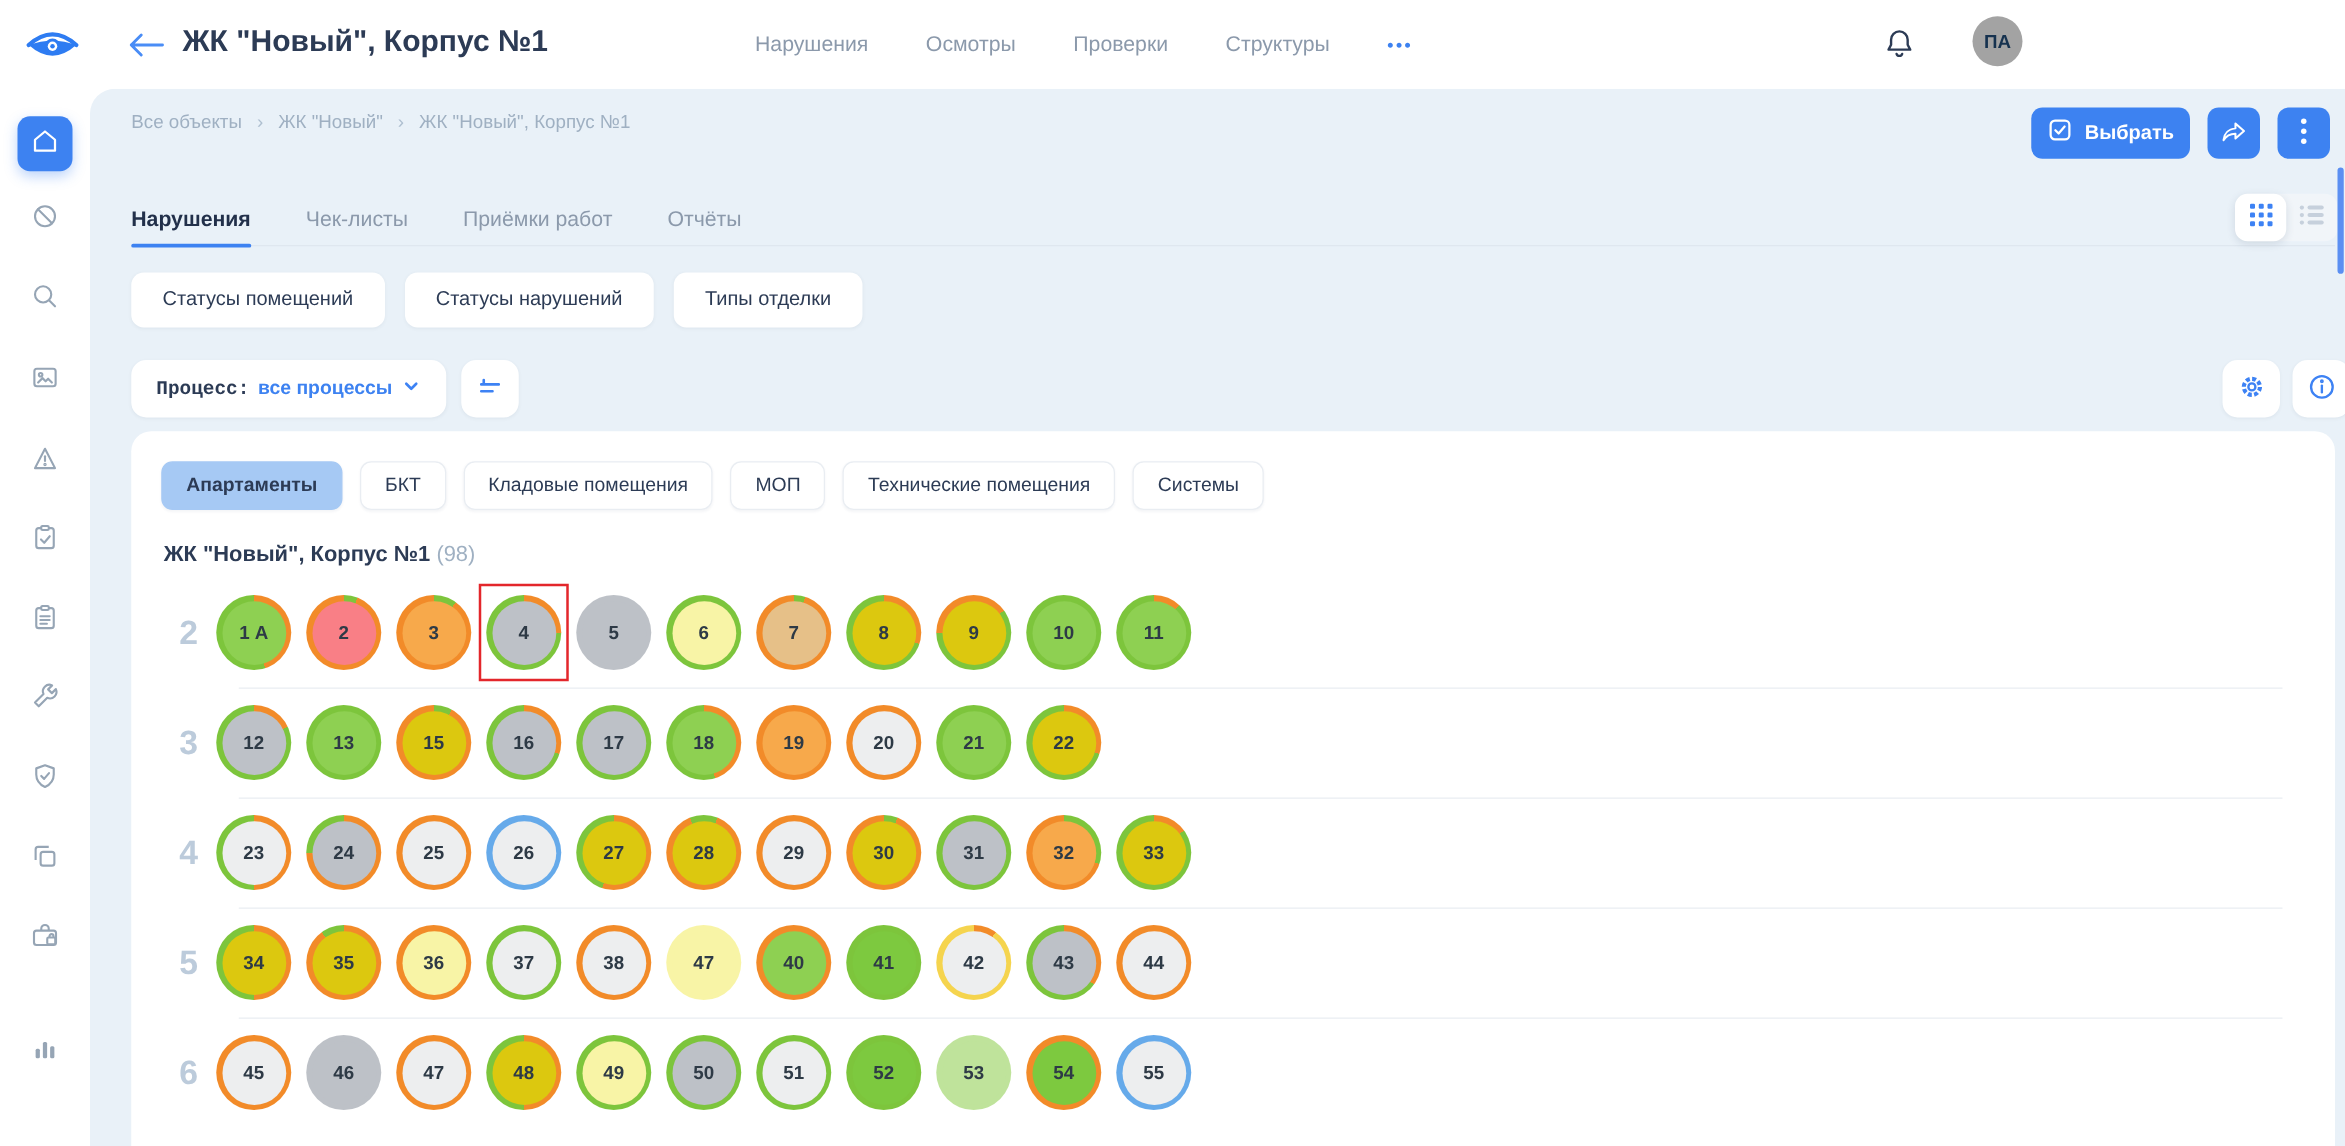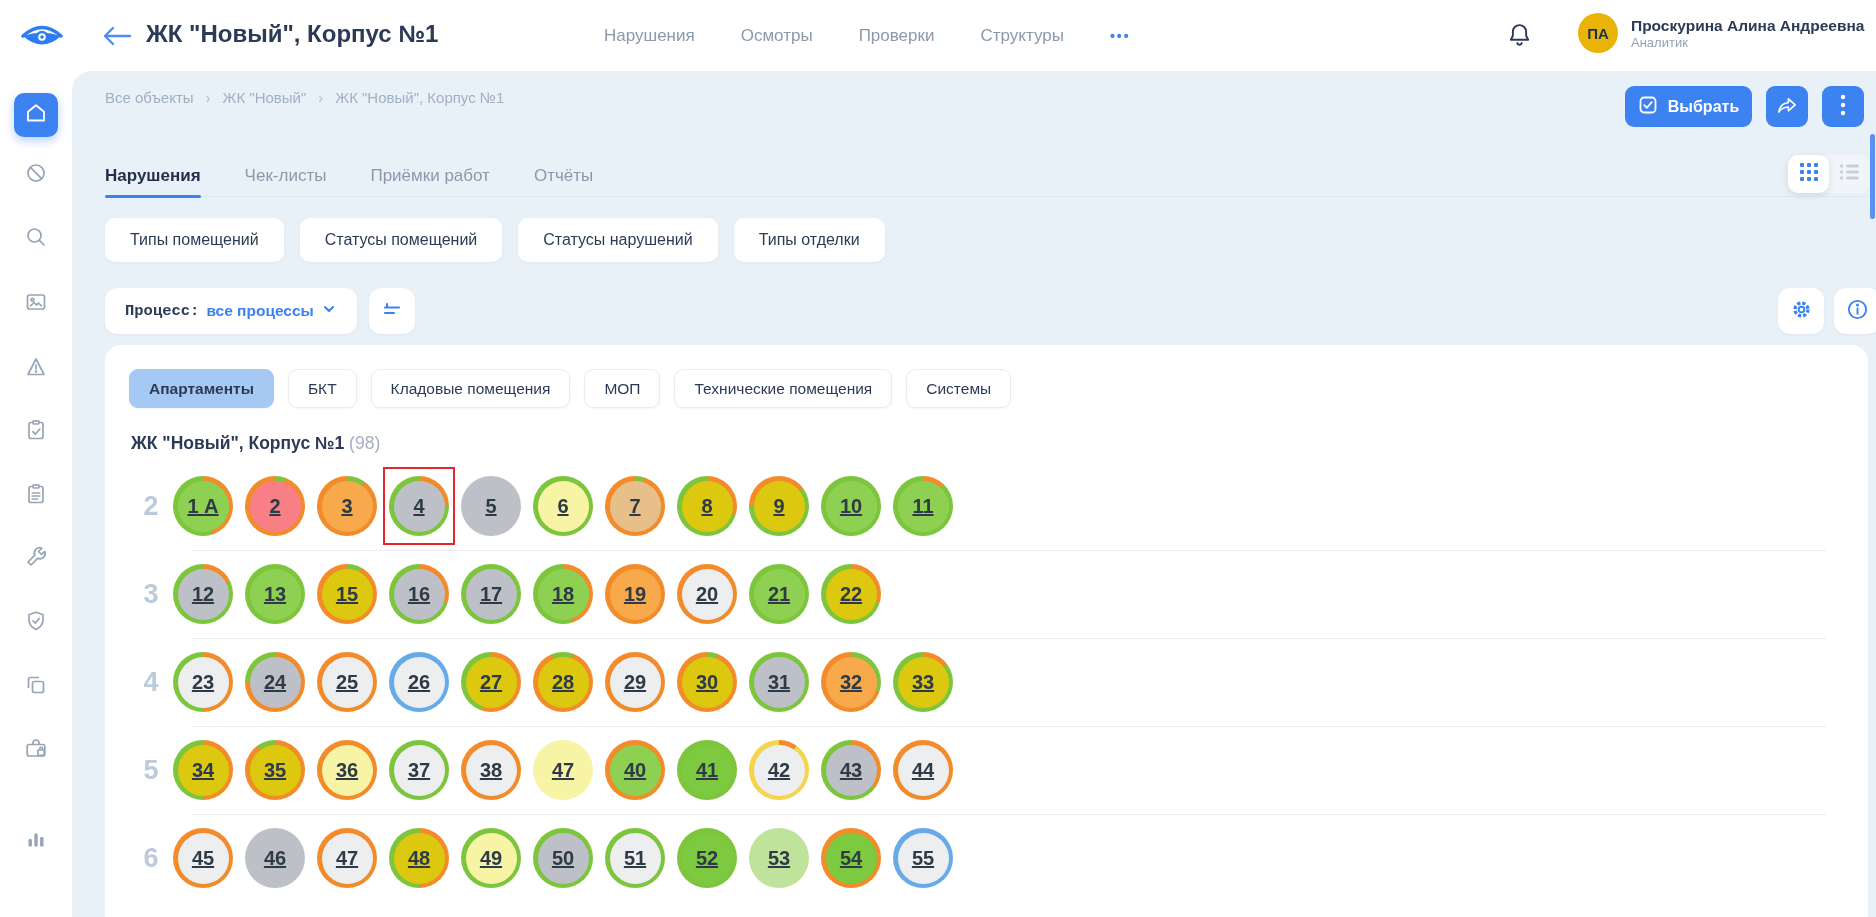--- a/index.html
+++ b/index.html
@@ -11,21 +11,21 @@
   .logo { position:absolute; left:20px; top:22px; cursor:pointer; }
   .back { position:absolute; left:102px; top:26px; cursor:pointer; }
   .page-title { position:absolute; left:146px; top:20px; font-size:24px; font-weight:bold; color:#2c3b55; }
   .nav { position:absolute; left:604px; top:0; height:71px; display:flex; gap:46px; align-items:center; }
   .nav-item { position:relative; height:71px; display:flex; align-items:center; font-size:17px; color:#8b99ab; cursor:pointer; white-space:nowrap; }
   .nav-item.active { color:#22304a; font-weight:bold; }
   .nav-item.active::after { content:''; position:absolute; left:-4px; right:-4px; bottom:0; height:3px; background:#3d82f1; border-radius:2px 2px 0 0; }
   .nav-item.accent { color:#3d82f1; font-weight:bold; letter-spacing:2px; font-size:14px; }
   .bell { position:absolute; left:1506px; top:21px; cursor:pointer; }
   .userbox { position:absolute; left:1578px; top:13px; display:flex; gap:13px; align-items:center; cursor:pointer; }
-  .avatar { width:40px; height:40px; border-radius:50%; background:#eab308; color:#16324f; font-weight:bold; font-size:15px; display:flex; align-items:center; justify-content:center; }
+  .avatar { width:40px; height:40px; border-radius:50%; background:#a3a3a3; color:#16324f; font-weight:bold; font-size:15px; display:flex; align-items:center; justify-content:center; }
   .uname { font-size:15.5px; font-weight:bold; color:#2c3b55; line-height:19px; }
   .urole { font-size:13px; color:#93a2b4; }
 
   
   .sidebar { position:absolute; left:0; top:71px; width:72px; height:846px; background:#fff; z-index:4; }
   .side-item { position:absolute; left:50%; transform:translate(-50%,-50%); width:44px; height:44px; display:flex; align-items:center; justify-content:center; border-radius:10px; cursor:pointer; }
   .side-item.active { background:#3d82f1; box-shadow:0 4px 10px rgba(61,130,241,.35); }
   .side-item svg { width:24px; height:24px; }
 
   
@@ -64,21 +64,21 @@
   .cat-chip.active { background:#a6c9f4; border-color:#a6c9f4; font-weight:bold; }
   .section-title { margin:25px 0 8px 2px; font-size:17.5px; font-weight:bold; color:#2c3b55; }
   .section-title .count { color:#9fb0c2; font-weight:normal; }
 
   .floors { }
   .floor-row { position:relative; display:flex; align-items:center; height:88px; }
   .floor-row + .floor-row::before { content:''; position:absolute; left:62px; right:18px; top:0; height:1px; background:#e9edf2; }
   .floor-num { width:44px; text-align:center; font-size:27px; font-weight:bold; color:#bccbdb; }
   .units { display:flex; gap:12px; margin-left:0; }
   .unit { position:relative; width:60px; height:60px; border-radius:50%; cursor:pointer; }
-  .unit-inner { position:absolute; inset:4.5px; border-radius:50%; display:flex; align-items:center; justify-content:center; font-size:20px; font-weight:bold; color:#2e3a46; white-space:nowrap;text-decoration:underline; }
+  .unit-inner { position:absolute; inset:4.5px; border-radius:50%; display:flex; align-items:center; justify-content:center; font-size:15px; font-weight:bold; color:#2e3a46; white-space:nowrap; }
   .unit.selected::after { content:''; position:absolute; left:-6px; right:-6px; top:-9px; bottom:-9px; border:2px solid #e3262b; }
 
   .scroll-thumb { position:absolute; right:1px; top:63px; width:5px; height:85px; background:#5b8ff2; border-radius:3px; }
 </style>
 </head>
 <body>
 
 <div class="header">
   <span class="logo">
     <svg width="44" height="28" viewBox="0 0 44 28" fill="none">
@@ -103,24 +103,20 @@
       <div class="nav-item accent">•••</div>
     </div>
   <span class="bell">
     <svg width="27" height="28" viewBox="0 0 24 24" fill="none" stroke="#2c3b55" stroke-width="1.7" stroke-linecap="round" stroke-linejoin="round">
       <path d="M12 3.2a5.9 5.9 0 0 0-5.9 5.9v3.6L4.3 16.2h15.4l-1.8-3.5V9.1A5.9 5.9 0 0 0 12 3.2z"></path>
       <path d="M10 19.2a2.1 2.1 0 0 0 4 0"></path>
     </svg>
   </span>
   <div class="userbox">
     <div class="avatar">ПА</div>
-    <div>
-      <div class="uname">Проскурина Алина Андреевна</div>
-      <div class="urole">Аналитик</div>
-    </div>
   </div>
 </div>
 
 <div class="sidebar">
     <div class="side-item active" style="top: 44px;">
       <span><svg viewBox="0 0 24 24" fill="none" stroke="#fff" stroke-width="1.8" stroke-linejoin="round">
           <path d="M4 10.8 12 4.2l8 6.6v8.7H4z"></path>
         </svg></span>
     </div>
     <div class="side-item" style="top: 104px;">
@@ -266,21 +262,20 @@
           <circle cx="3.5" cy="11" r="1.7"></circle>
             <rect x="8" y="9.4" width="13" height="3.2" rx="1.6"></rect>
           <circle cx="3.5" cy="17" r="1.7"></circle>
             <rect x="8" y="15.4" width="13" height="3.2" rx="1.6"></rect>
         </svg>
       </span>
     </div>
   </div>
 
   <div class="filters">
-      <div class="filter-chip">Типы помещений</div>
       <div class="filter-chip">Статусы помещений</div>
       <div class="filter-chip">Статусы нарушений</div>
       <div class="filter-chip">Типы отделки</div>
     </div>
 
   <div class="process-row">
     <div class="process-chip">
       <span class="p-label">Процесс:</span>
       <span class="p-value">все процессы</span>
       <span>

